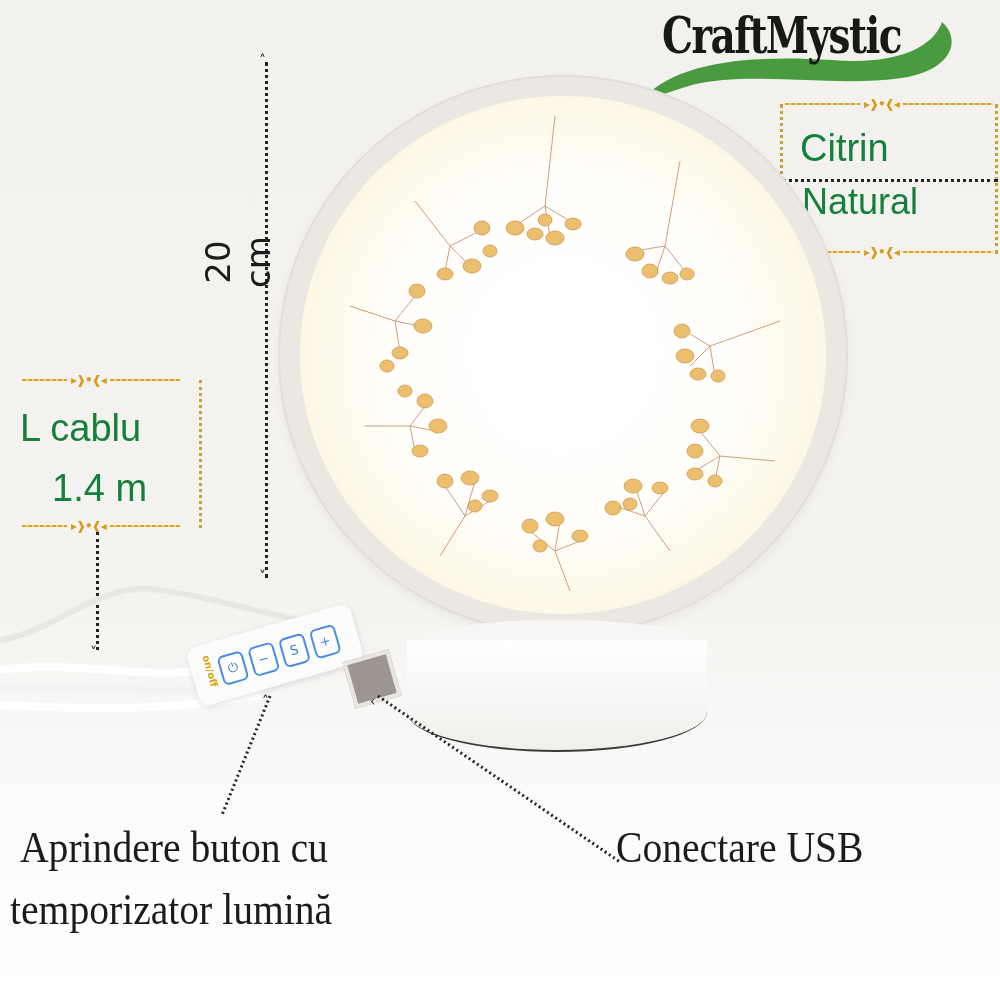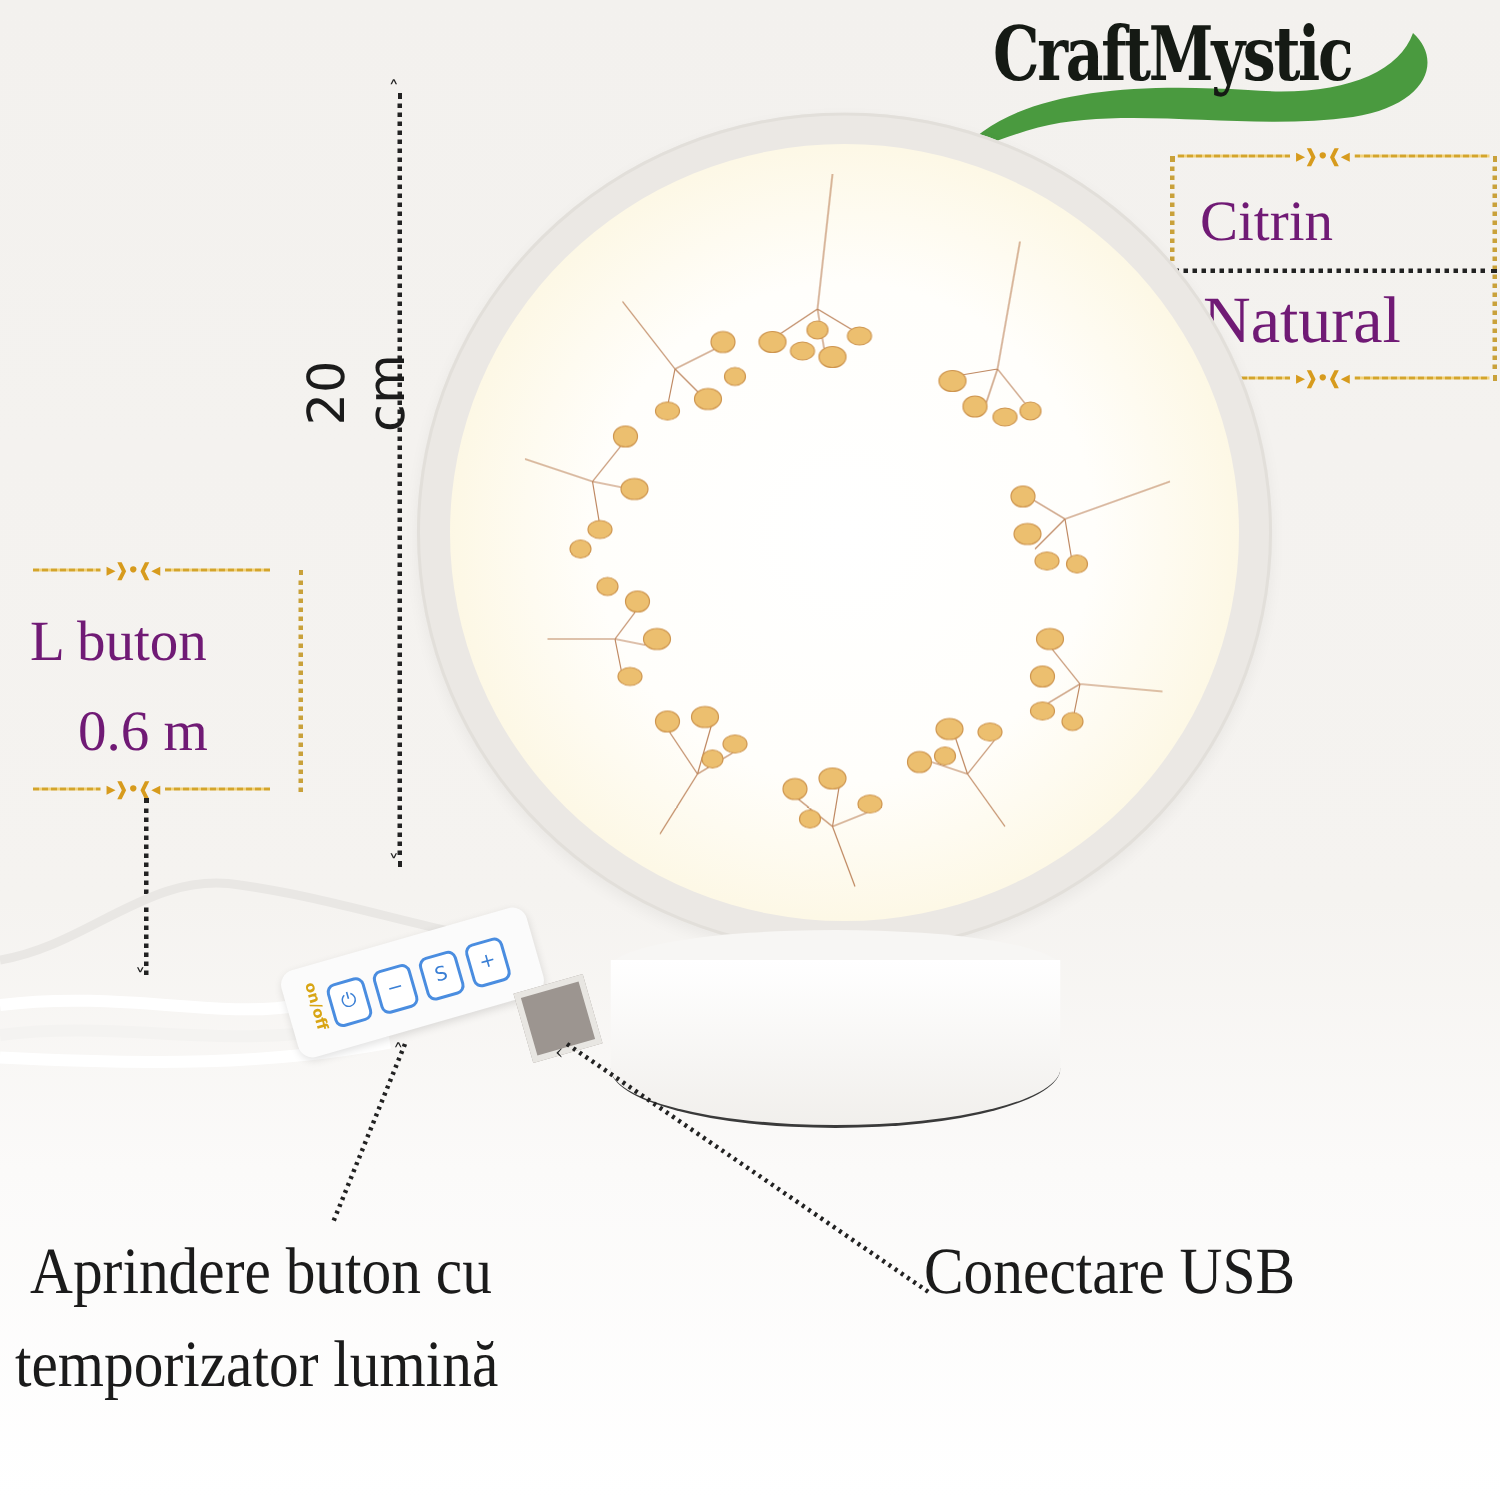--- a/index.html
+++ b/index.html
@@ -9,21 +9,21 @@
   .abs { position:absolute; }
   
   .logo { left:632px; top:0; width:340px; height:110px; }
   .logo-text { position:absolute; left:30px; top:6px; font-family:"DejaVu Serif", serif;
                font-size:50px; color:#151a14; letter-spacing:-2px; font-weight:bold; transform:scaleX(0.78); transform-origin:left top; }
   
   .gold-frame { border:3px dotted #c9a13a; box-sizing:border-box; }
   .ornament { position:absolute; height:12px; display:flex; align-items:center; gap:4px; }
   .orn-line { height:2px; background:repeating-linear-gradient(90deg,#d4a52b 0 4px,#f2d27a 4px 6px); }
   .orn-glyph { color:#d79b1d; font-size:12px; line-height:12px; font-family:"DejaVu Sans", sans-serif; font-weight:bold; letter-spacing:-1px; }
-  .label-serif { font-family:Liberation Serif, serif; color:#701a75; }
+  .label-serif { font-family:Liberation Sans, sans-serif; color:#15803d; }
   .label-condensed { font-family:"Liberation Serif", serif; color:#1b1b1b; }
   .dim-line { border-left:3px dotted #222; }
   
   .ring { left:278px; top:75px; width:570px; height:560px; border-radius:50%;
           background:#ebe8e4; box-shadow: inset 0 0 0 2px #e2dfda, 0 4px 10px rgba(0,0,0,0.05); }
   .disc { left:300px; top:96px; width:526px; height:518px; border-radius:50%;
           background: radial-gradient(circle at 50% 50%, #ffffff 0%, #fffefb 45%, #fdf8e6 70%, #f8efcf 100%); }
   .base-top { left:407px; top:620px; width:300px; height:50px; border-radius:50%; background:#f7f6f4; }
   .base { left:407px; top:640px; width:300px; height:110px; border-radius:0 0 150px 150px / 0 0 40px 40px;
           background:linear-gradient(180deg,#ffffff,#f1efec); border-bottom:2px solid #3a3a3a; }
@@ -50,21 +50,21 @@
   <div class="orn-line" style="width:75px"></div>
     <span class="orn-glyph">▸❱•❰◂</span>
     <div class="orn-line" style="width:90px"></div>
 </div>
 <div class="ornament" style="left:785px;top:246px;width:210px;">
   <div class="orn-line" style="width:75px"></div>
     <span class="orn-glyph">▸❱•❰◂</span>
     <div class="orn-line" style="width:90px"></div>
 </div>
 <div class="abs label-serif" style="left:800px;top:126px;font-size:38px;line-height:44px;">Citrin</div>
-<div class="abs label-serif" style="left:802px;top:192px;font-size:44px;line-height:44px;">Natural</div>
+<div class="abs label-serif" style="left:802px;top:180px;font-size:36px;line-height:44px;">Natural</div>
 <div class="abs" style="left:722px;top:179px;width:276px;border-top:3px dotted #222;"></div>
 <div class="abs" style="left:714px;top:172px;font-size:14px;color:#222;font-family:'DejaVu Sans',sans-serif;">‹</div>
 
 <div class="abs dim-line" style="left:265px;top:62px;height:516px;"></div>
 <div class="abs" style="left:259px;top:52px;font-size:14px;color:#222;font-family:'DejaVu Sans',sans-serif;">˄</div>
 <div class="abs" style="left:259px;top:568px;font-size:14px;color:#222;font-family:'DejaVu Sans',sans-serif;">˅</div>
 <div class="abs" style="left:188px;top:222px;width:100px;text-align:center;transform:rotate(-90deg);font-family:'DejaVu Sans',sans-serif;font-size:34px;color:#1b1b1b;">20 cm</div>
 
 <div class="abs ring"></div>
 <div class="abs disc">
@@ -152,22 +152,22 @@
 <div class="ornament" style="left:22px;top:374px;width:180px;">
   <div class="orn-line" style="width:45px"></div>
     <span class="orn-glyph">▸❱•❰◂</span>
     <div class="orn-line" style="width:70px"></div>
 </div>
 <div class="ornament" style="left:22px;top:520px;width:180px;">
   <div class="orn-line" style="width:45px"></div>
     <span class="orn-glyph">▸❱•❰◂</span>
     <div class="orn-line" style="width:70px"></div>
 </div>
-<div class="abs label-serif" style="left:20px;top:406px;font-size:38px;line-height:44px;">L buton</div>
-<div class="abs label-serif" style="left:52px;top:466px;font-size:38px;line-height:44px;">0.6 m</div>
+<div class="abs label-serif" style="left:20px;top:406px;font-size:38px;line-height:44px;">L cablu</div>
+<div class="abs label-serif" style="left:52px;top:466px;font-size:38px;line-height:44px;">1.4 m</div>
 <div class="abs dim-line" style="left:96px;top:532px;height:118px;"></div>
 <div class="abs" style="left:90px;top:644px;font-size:14px;color:#222;font-family:'DejaVu Sans',sans-serif;">˅</div>
 
 <svg class="abs" style="left:0;top:560px" width="420" height="160">
   <path d="M0 80 C 60 70, 100 20, 160 30 C 230 40, 280 60, 350 70" stroke="#e9e7e4" stroke-width="6" fill="none"></path>
   <path d="M0 110 C 80 100, 150 120, 200 110" stroke="#ffffff" stroke-width="8" fill="none"></path>
   <path d="M0 130 C 80 120, 150 140, 230 125" stroke="#f4f3f1" stroke-width="8" fill="none"></path>
   <path d="M0 145 C 100 150, 180 150, 260 135" stroke="#ffffff" stroke-width="8" fill="none"></path>
 </svg>
 

